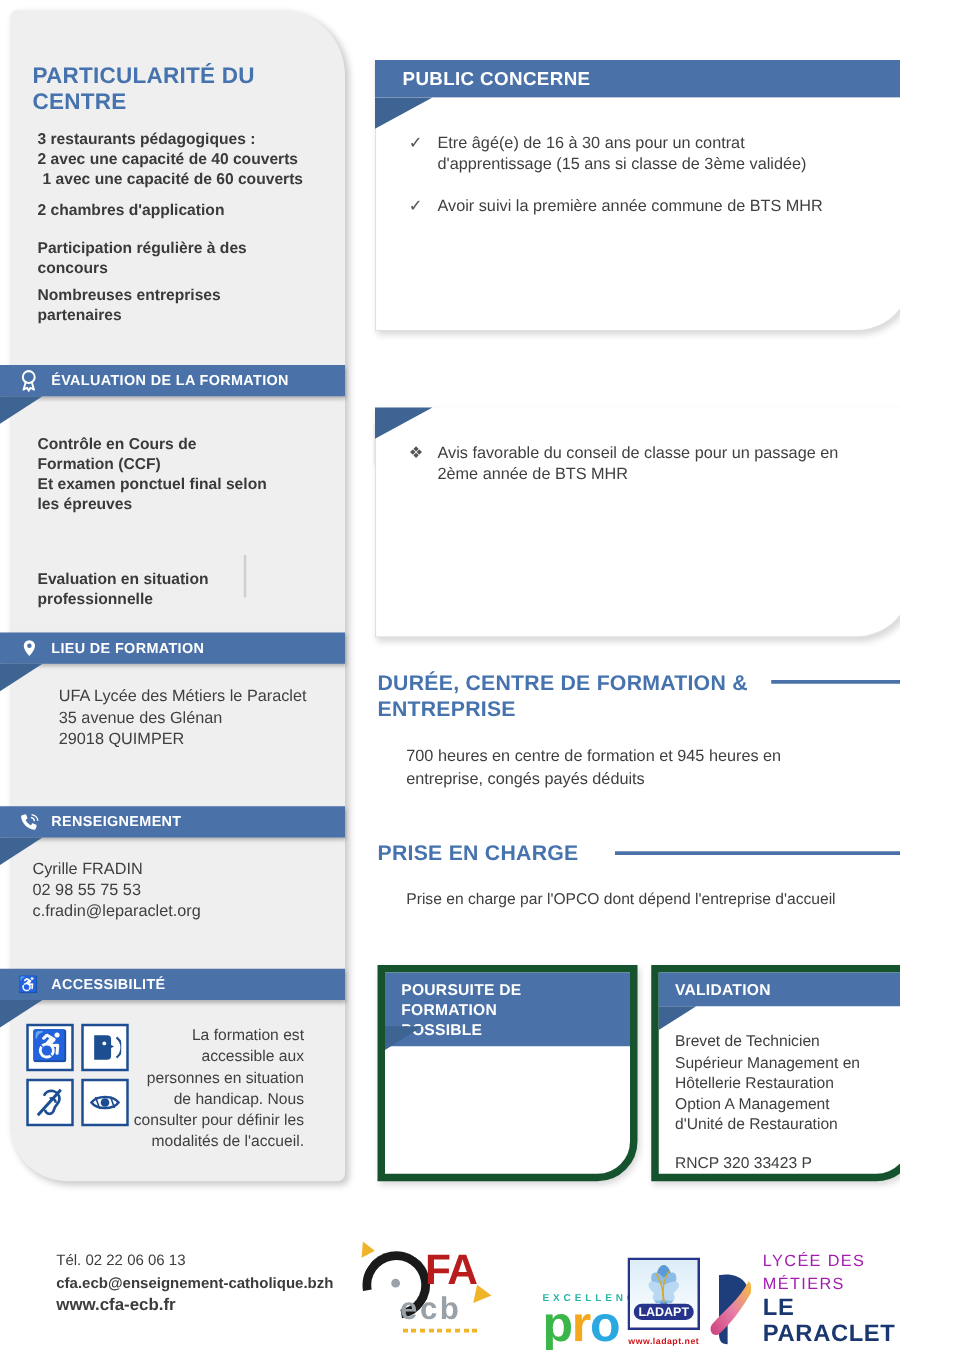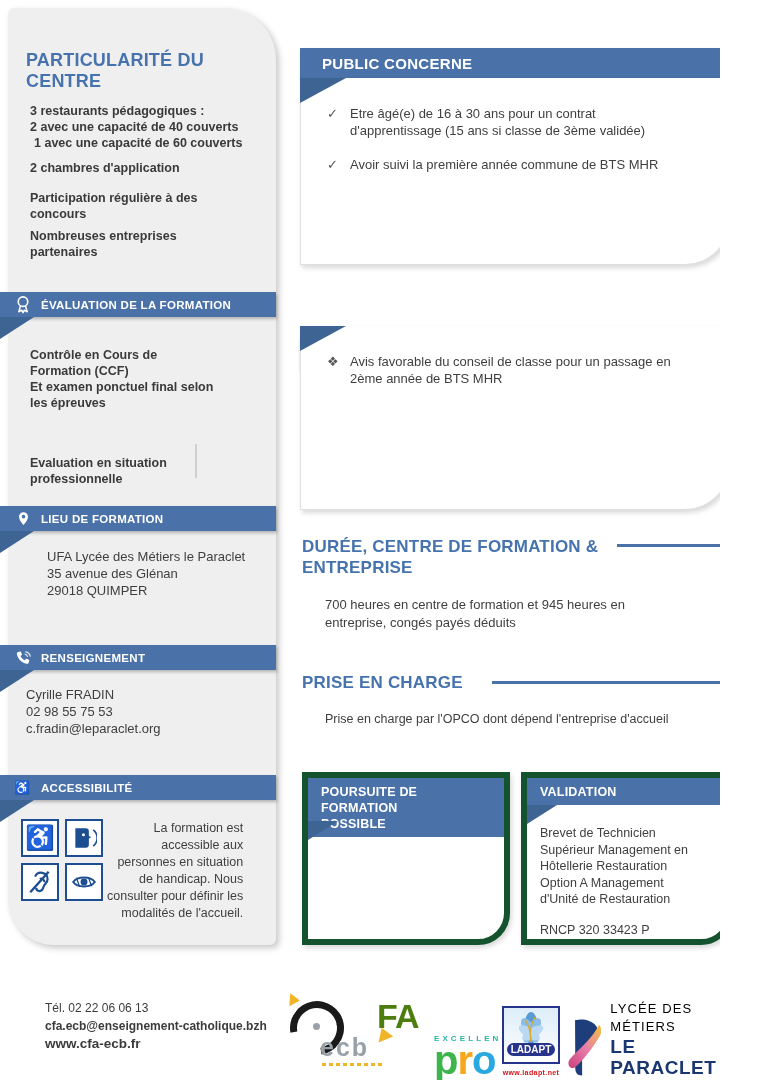--- a/index.html
+++ b/index.html
@@ -45,38 +45,38 @@
   .box-body{font-size:12.5px;color:#3f3f3f;line-height:16.5px;padding:9px 12px 0 13px;}
 
   
   .ft-text{position:absolute;left:45px;top:1000px;font-size:12px;line-height:17.5px;color:#3c3c3c;}
   .ft-text .b{font-weight:bold;}
   .ft-text .site{font-weight:bold;font-size:13.5px;}
   .cfa-logo{position:absolute;left:288px;top:997px;width:106px;height:76px;}
   .cfa-c{position:absolute;left:2px;top:4px;width:40px;height:40px;border:7px solid #1a1a1a;border-radius:50%;
          border-bottom-color:transparent;transform:rotate(35deg);}
   .cfa-dot{position:absolute;left:25px;top:26px;width:7px;height:7px;background:#9aa1a8;border-radius:50%;}
-  .cfa-fa{position:absolute;left:52px;top:0px;font-size:34px;font-weight:bold;color:#4d7c0f;letter-spacing:-1px;margin-left:37px;}
+  .cfa-fa{position:absolute;left:52px;top:0px;font-size:34px;font-weight:bold;color:#b91c1c;letter-spacing:-1px;}
   .cfa-ecb{position:absolute;left:32px;top:36px;font-size:25px;font-weight:bold;color:#98a0a8;letter-spacing:2px;}
   .cfa-tri1{position:absolute;left:-2px;top:-4px;width:0;height:0;border-bottom:11px solid #f0b429;
             border-left:7px solid transparent;border-right:5px solid transparent;transform:rotate(-28deg);}
   .cfa-tri2{position:absolute;left:92px;top:32px;width:0;height:0;border-left:13px solid #f0b429;
             border-top:6px solid transparent;border-bottom:9px solid transparent;transform:rotate(12deg);}
   .cfa-tag{position:absolute;left:34px;top:66px;width:62px;height:3px;
            background:repeating-linear-gradient(90deg,#f0b429 0 4px,transparent 4px 7px);}
   .exc-logo{position:absolute;left:398px;top:1034px;width:96px;margin-left:36px;}
   .exc-word{font-size:8px;font-weight:bold;letter-spacing:3.1px;color:#2ab4a5;}
   .exc-pro{font-size:40px;font-weight:bold;line-height:.85;letter-spacing:-1px;}
   .exc-p{color:#3cb54a;}.exc-r{color:#f6a81c;}.exc-o{color:#2aa9e0;}
   .exc-row{display:flex;align-items:center;gap:5px;margin-top:4px;}
   .exc-erasmus{font-size:11px;color:#58595b;}
   .ladapt-logo{position:absolute;left:501px;top:1006px;width:60px;text-align:center;}
   .ladapt-url{font-size:7px;font-weight:bold;color:#d01317;letter-spacing:.4px;margin-top:1px;}
   .par-logo{position:absolute;left:566px;top:1000px;display:flex;align-items:center;gap:9px;}
-  .par-l1{font-size:13px;color:#000000;letter-spacing:1.1px;line-height:18px;}
+  .par-l1{font-size:13px;color:#a21caf;letter-spacing:1.1px;line-height:18px;}
   .par-l2{font-size:19px;font-weight:bold;color:#1a3770;letter-spacing:.5px;line-height:21px;}
   .par-l3{font-size:11px;color:#3f4e6e;letter-spacing:4.5px;line-height:16px;}
   .line{display:block;}
 </style>
 </head>
 <body>
 
 <div class="page">
 
   <aside class="sidebar">

